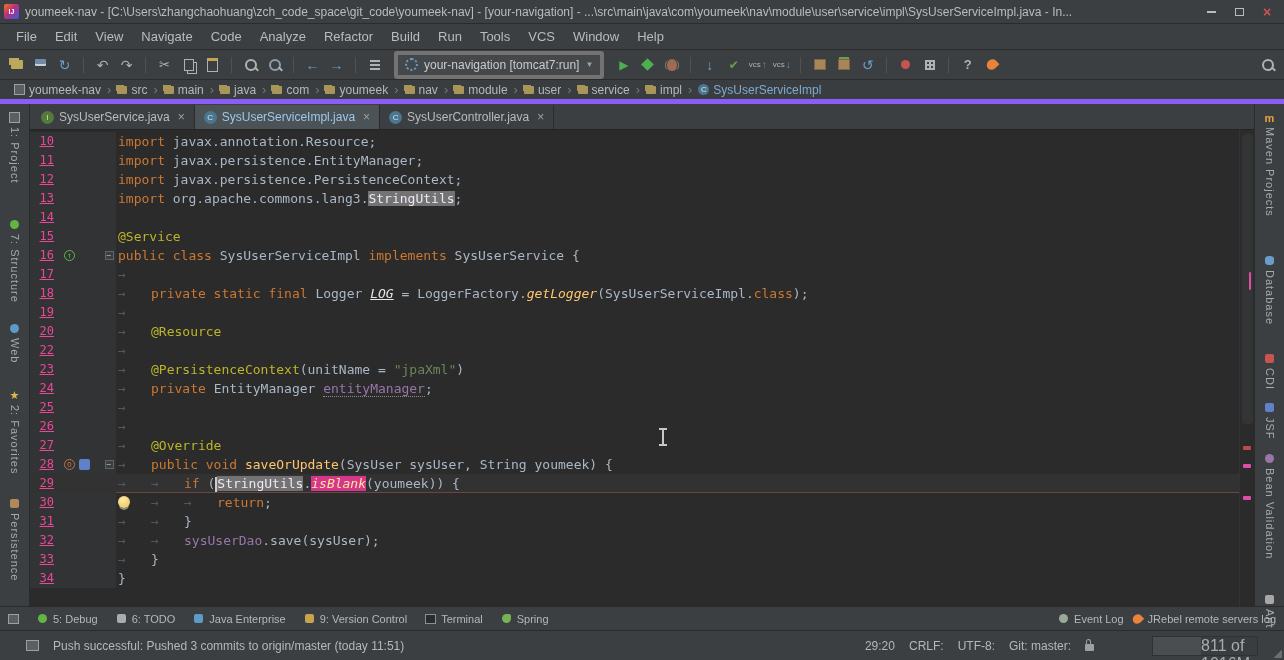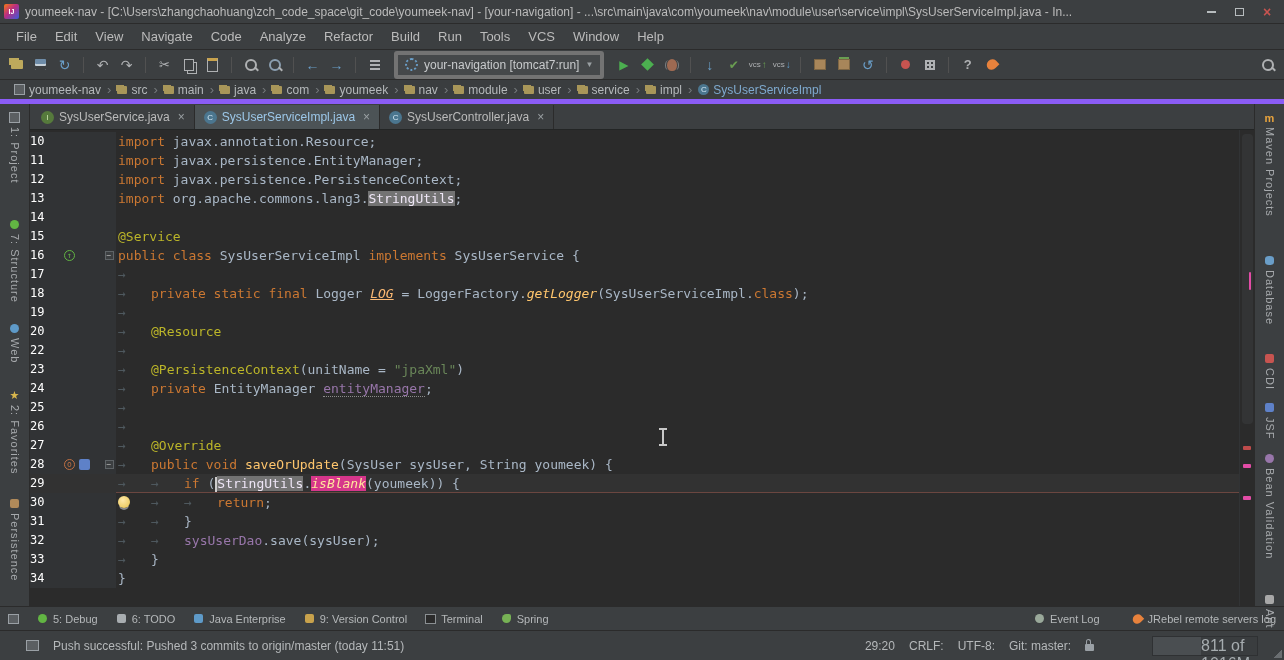--- a/index.html
+++ b/index.html
@@ -122,21 +122,21 @@
   .ticon{width:13px;height:13px;border-radius:50%;font-size:8px;display:flex;align-items:center;justify-content:center;}
   .ticon.interface{background:#567A3C;color:#CFE8B0;}
   .ticon.class{background:#4B768F;color:#D5E8F5;}
   .tclose{color:#9AA0A3;font-size:12px;margin-left:3px;}
 
   
   .editor{flex:1;position:relative;background:#2B2B2B;overflow:hidden;
           font-family:"DejaVu Sans Mono",monospace;font-size:13px;line-height:19px;}
   .code-lines{position:absolute;inset:0;padding-top:2px;}
   .row{display:flex;height:19px;white-space:pre;}
-  .g-num{width:24px;padding-right:4px;color:#ffffff;font-size:12px;background:#313335;flex:none;}
+  .g-num{width:24px;text-align:right;padding-right:4px;color:#ec4899;font-size:12px;background:#313335;flex:none;text-decoration:underline;}
   .g-icons{width:44px;background:#313335;flex:none;display:flex;align-items:center;gap:4px;padding-left:6px;box-sizing:border-box;}
   .g-fold{width:14px;background:#313335;flex:none;display:flex;align-items:center;justify-content:center;}
   .g-code{flex:1;padding-left:2px;color:#A9B7C6;}
   .row.current .g-num,.row.current .g-icons,.row.current .g-fold{background:#323232;}
   .row.current .g-code{background:#323232;box-shadow:inset 0 -1px 0 #6B4640;}
   .fold-box{width:9px;height:9px;border:1px solid #5F6467;background:#3C3F41;color:#BBBBBB;font-size:8px;
             line-height:7px;text-align:center;box-sizing:border-box;}
   .gicon{width:11px;height:11px;flex:none;display:flex;align-items:center;justify-content:center;}
   .gi-impl{border:1px solid #62B543;border-radius:50%;color:#62B543;font-size:8px;box-sizing:border-box;}
   .gi-impl::before{content:"↑";}
@@ -145,21 +145,21 @@
   .gi-override::before{content:"o";line-height:8px;}
   .gi-bean2{background:#5E81C8;border-radius:2px;}
 
   .tk{color:#A9B7C6;}
   .tk-plain{color:#A9B7C6;}
   .tk-kw{color:#CC7832;}
   .tk-ann{color:#BBB529;}
   .tk-str{color:#6A8759;}
   .tk-field{color:#9876AA;}
   .tk-warn{border-bottom:1px dotted #8C8C8C;}
-  .tk-const{color:#fdba74;font-style:italic;text-decoration:underline;text-align:center;}
+  .tk-const{color:#e5e5e5;font-style:italic;text-decoration:underline;text-align:center;}
   .tk-method{color:#FFC66D;}
   .tk-smethod{color:#FFC66D;font-style:italic;}
   .tk-hlp{background:#737373;color:#EEE6F6;}
   .tk-hlk{background:#D6368B;color:#FFE79C;font-style:italic;}
   .tk-tab{display:inline-block;width:33px;color:#4E585E;}
   .tk-caret{display:inline-block;width:2px;height:15px;background:#CCCCCC;vertical-align:middle;}
 
   .fold-bar{position:absolute;left:67px;top:2px;width:3px;height:447px;background:#49525A;opacity:.45;}
   .bulb{position:absolute;left:88px;top:366px;width:12px;height:12px;border-radius:50%;
         background:radial-gradient(circle at 40% 35%,#FFE9A8,#E8C24C);box-shadow:0 3px 0 -1px #8A8A8A;}
@@ -485,21 +485,21 @@
         <span class="bitem">
           <span class="bicon i-bterm"></span>
           <span>Terminal</span>
         </span>
         <span class="bitem">
           <span class="bicon i-bspring"></span>
           <span>Spring</span>
         </span>
       </span>
     <span class="b-spacer"></span>
-    <span id="bottomright" style="display:flex;gap:32px;align-items:center;">
+    <span id="bottomright" style="display:flex;gap:8px;align-items:center;">
         <span class="bitem">
           <span class="bicon i-bevent"></span>
           <span>Event Log</span>
         </span>
         <span class="bitem">
           <span class="bicon i-bjrebel"></span>
           <span>JRebel remote servers log</span>
         </span>
       </span>
   </div>

